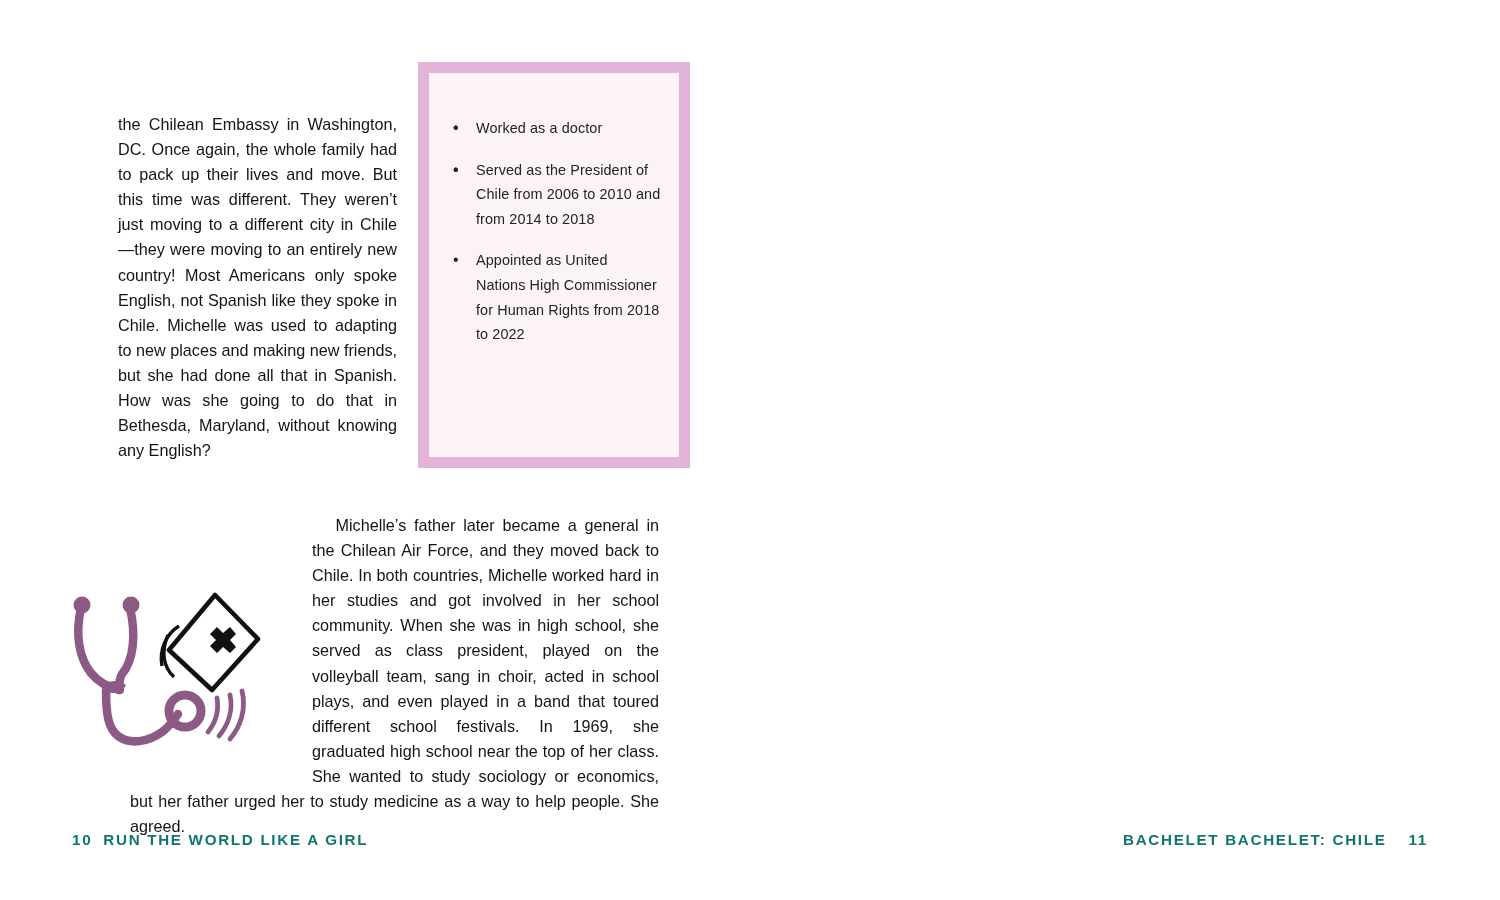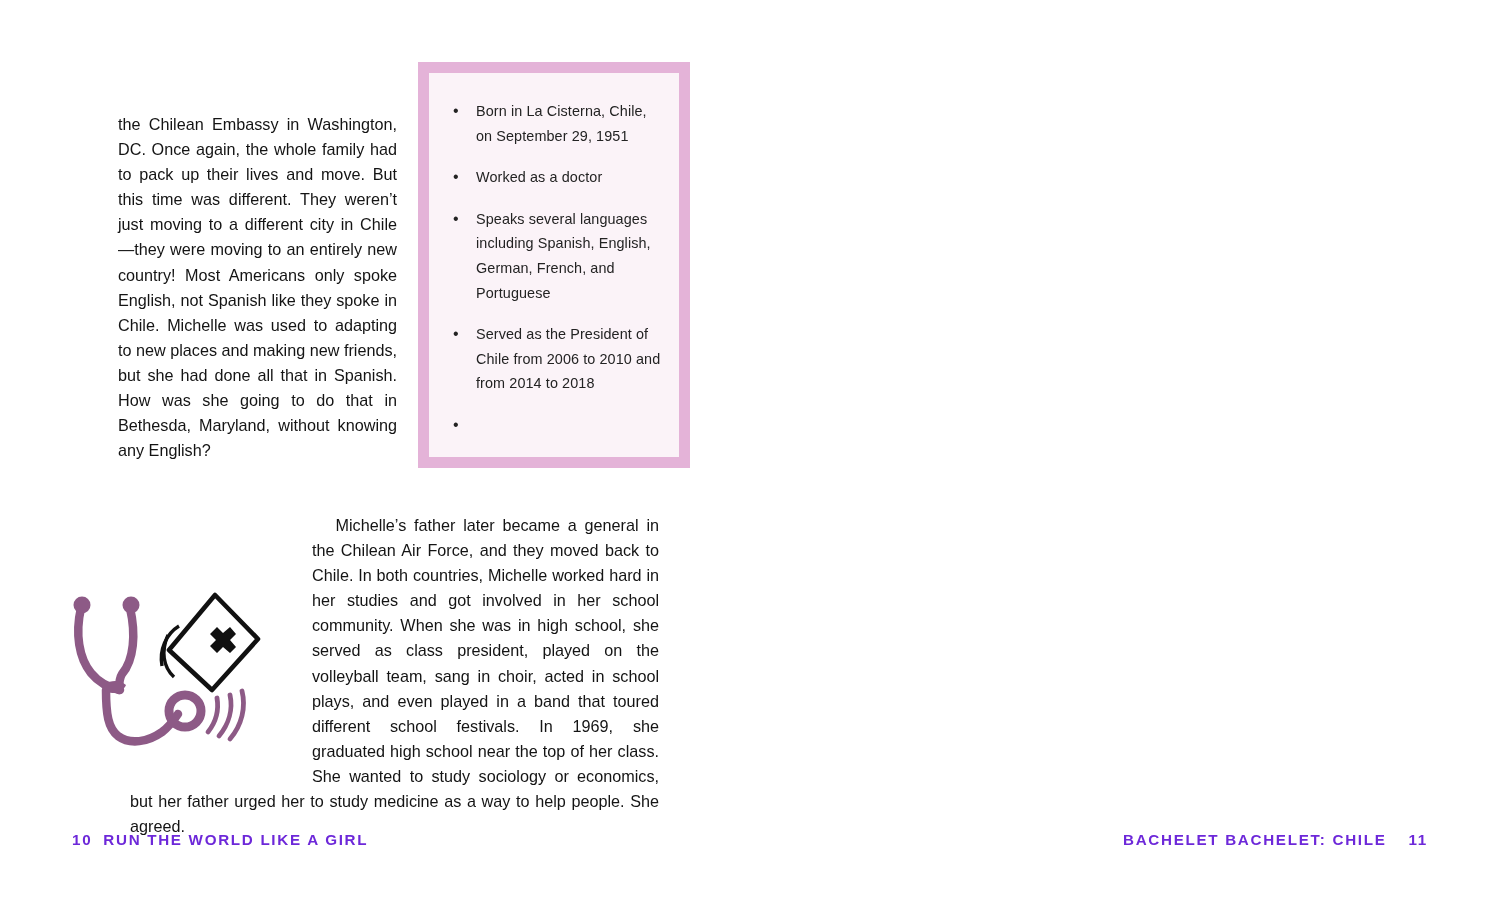--- a/index.html
+++ b/index.html
@@ -114,21 +114,21 @@
   }
 
   
   .footer {
     position: absolute;
     bottom: 52px;
     font-family: "Liberation Sans", sans-serif;
     font-size: 15.2px;
     font-weight: bold;
     letter-spacing: 1.7px;
-    color: #6d28d9;
+    color: #0f766e;
     display: flex;
     align-items: baseline;
   }
   #footer-left  { left: 72px; }
   #footer-right { right: 72px; }
   .folio { font-weight: bold; }
   #footer-left .running-head  { margin-left: 11px; }
   #footer-right .running-head { margin-right: 22px; }
 </style>
 </head>
@@ -139,36 +139,35 @@
   <div class="page">
 
     <div id="left-col-top" class="body-text">
       <p>the Chilean Embassy in Washington, DC. Once again, the whole family had to pack up their lives and move. But this time was different. They weren’t just moving to a different city in Chile—they were moving to an entirely new country! Most Americans only spoke English, not Spanish like they spoke in Chile. Michelle was used to adapting to new places and making new friends, but she had done all that in Spanish. How was she going to do that in Bethesda, Maryland, without knowing any English?</p>
     </div>
 
     <div id="fact-box">
       <ul>
         <li>
           <span class="bullet">•</span>
-          <span>Born in La Cisterna, Chile, on September 29, 1951</span>
         </li>
         <li>
           <span class="bullet">•</span>
           <span>Worked as a doctor</span>
         </li>
         <li>
           <span class="bullet">•</span>
-          <span>Speaks several languages including Spanish, English, German, French, and Portuguese</span>
         </li>
         <li>
           <span class="bullet">•</span>
           <span>Served as the President of Chile from 2006 to 2010 and from 2014 to 2018</span>
         </li>
         <li>
           <span class="bullet">•</span>
+          <span>Appointed as United Nations High Commissioner for Human Rights from 2018 to 2022</span>
         </li>
       </ul>
     </div>
 
     <div id="left-lower-block" class="body-text">
       <div class="steth-float"></div>
       <p class="indent">Michelle’s father later became a general in the Chilean Air Force, and they moved back to Chile. In both countries, Michelle worked hard in her studies and got involved in her school community. When she was in high school, she served as class president, played on the volleyball team, sang in choir, acted in school plays, and even played in a band that toured different school festivals. In 1969, she graduated high school near the top of her class. She wanted to study sociology or economics, but her father urged her to study medicine as a way to help people. She agreed.</p>
     </div>
 
     <svg id="stethoscope-art" viewBox="0 0 220 182">

